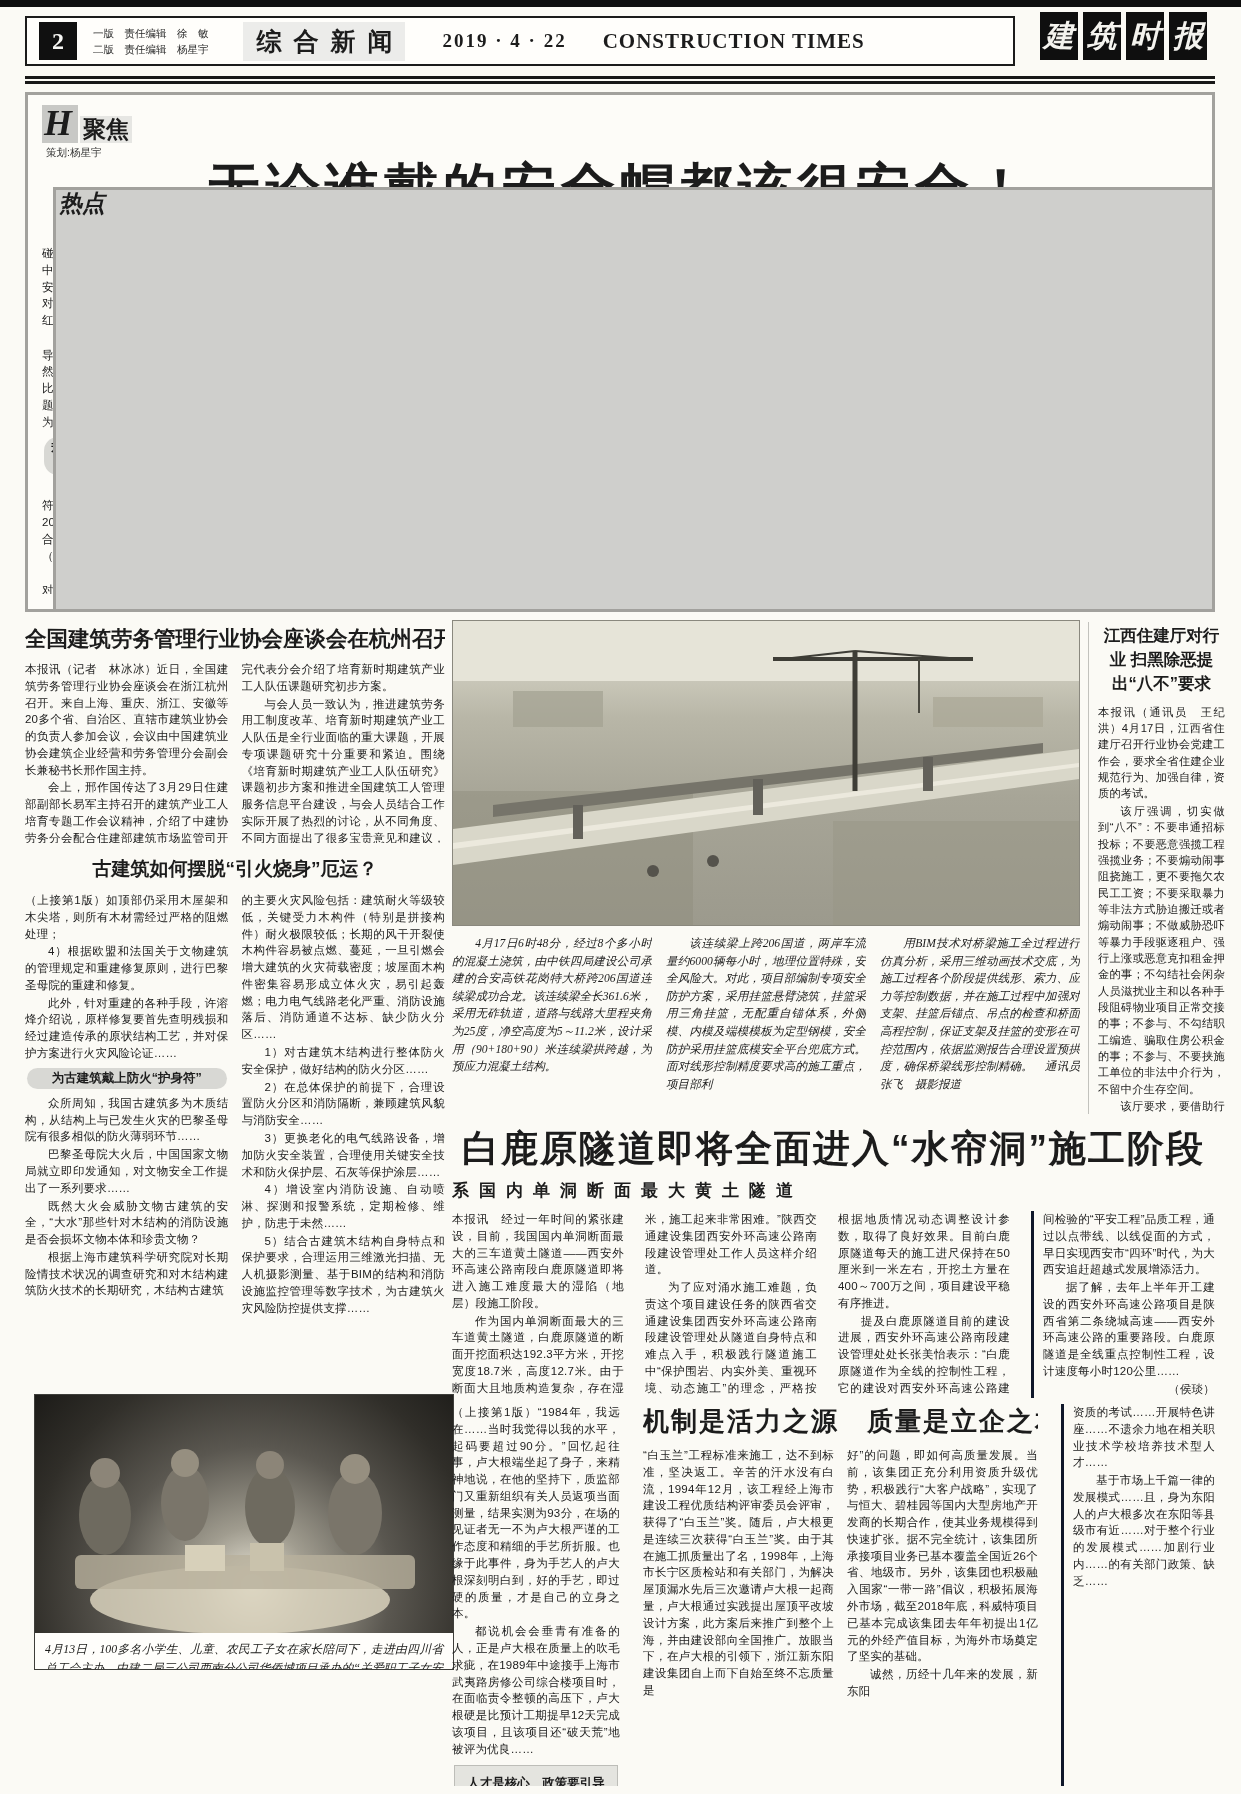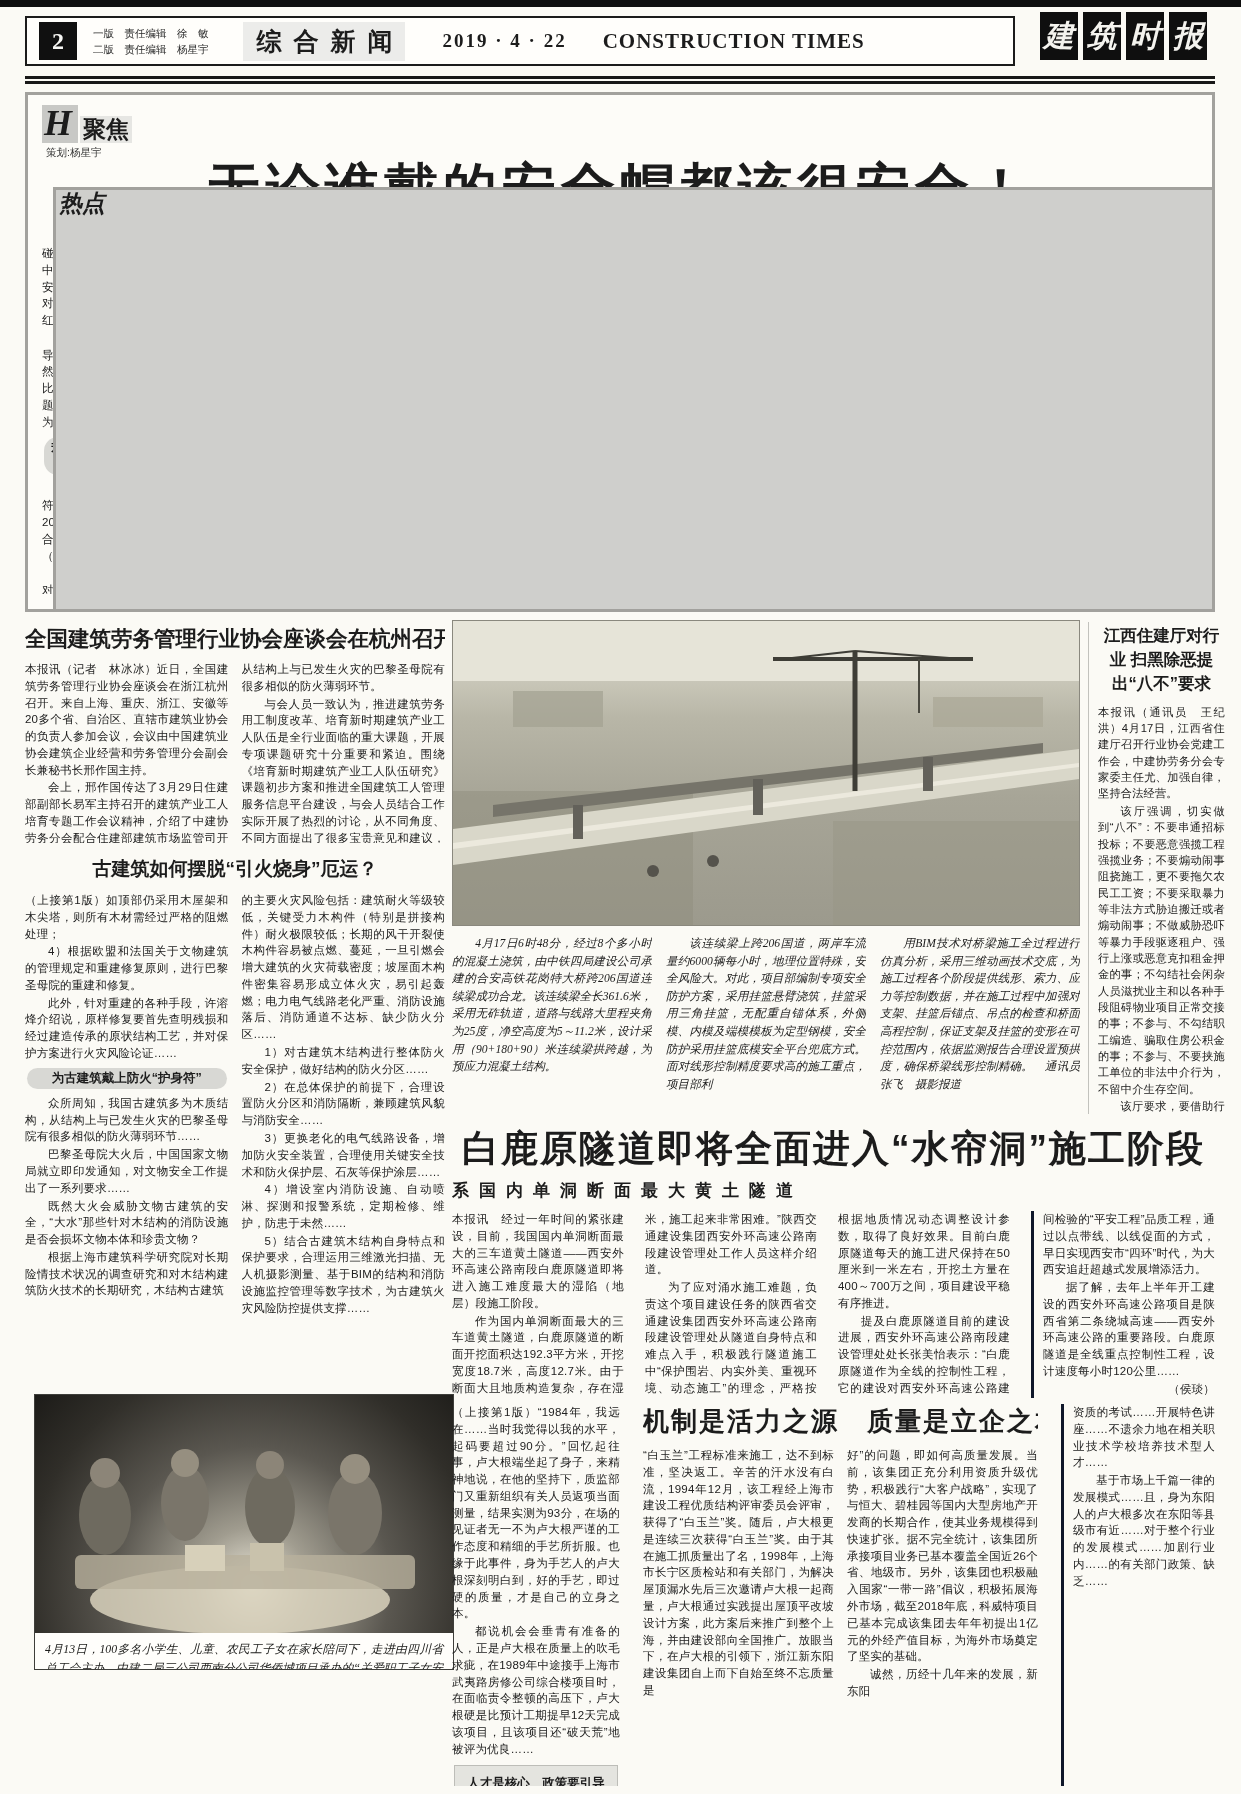--- a/index.html
+++ b/index.html
@@ -166,21 +166,21 @@
   </section>
 
   <section class="laowu">
     <h2>全国建筑劳务管理行业协会座谈会在杭州召开</h2>
     <div class="cols2">
       <div>
           <p class="para lead">本报讯（记者　林冰冰）近日，全国建筑劳务管理行业协会座谈会在浙江杭州召开。来自上海、重庆、浙江、安徽等20多个省、自治区、直辖市建筑业协会的负责人参加会议，会议由中国建筑业协会建筑企业经营和劳务管理分会副会长兼秘书长邢作国主持。</p>
           <p class="para">会上，邢作国传达了3月29日住建部副部长易军主持召开的建筑产业工人培育专题工作会议精神，介绍了中建协劳务分会配合住建部建筑市场监管司开展的全国建筑工人管理服务信息平台的建设和管理工作的情况。中建协劳务分会专家委主任尤</p>
         </div>
       <div>
-          <p class="para lead">从结构上与已发生火灾的巴黎圣母院有很多相似的防火薄弱环节。</p>
+          <p class="para lead">完代表分会介绍了培育新时期建筑产业工人队伍课题研究初步方案。</p>
           <p class="para">与会人员一致认为，推进建筑劳务用工制度改革、培育新时期建筑产业工人队伍是全行业面临的重大课题，开展专项课题研究十分重要和紧迫。围绕《培育新时期建筑产业工人队伍研究》课题初步方案和推进全国建筑工人管理服务信息平台建设，与会人员结合工作实际开展了热烈的讨论，从不同角度、不同方面提出了很多宝贵意见和建议，纷纷表示要积极参与课题研究，为培育建筑产业工人队伍、为建筑业的可持续发展助力。</p>
         </div>
     </div>
   </section>
 
   <section class="gujian">
     <h2>古建筑如何摆脱“引火烧身”厄运？</h2>
     <div class="cols2">
       <div>
           <p class="para lead">（上接第1版）如顶部仍采用木屋架和木尖塔，则所有木材需经过严格的阻燃处理；</p>
@@ -252,21 +252,21 @@
     <figcaption class="pm-caps">
       <div>4月17日6时48分，经过8个多小时的混凝土浇筑，由中铁四局建设公司承建的合安高铁花岗特大桥跨206国道连续梁成功合龙。该连续梁全长361.6米，采用无砟轨道，道路与线路大里程夹角为25度，净空高度为5～11.2米，设计采用（90+180+90）米连续梁拱跨越，为预应力混凝土结构。</div>
       <div>该连续梁上跨206国道，两岸车流量约6000辆每小时，地理位置特殊，安全风险大。对此，项目部编制专项安全防护方案，采用挂篮悬臂浇筑，挂篮采用三角挂篮，无配重自锚体系，外侧模、内模及端模模板为定型钢模，安全防护采用挂篮底模安全平台兜底方式。面对线形控制精度要求高的施工重点，项目部利</div>
       <div>用BIM技术对桥梁施工全过程进行仿真分析，采用三维动画技术交底，为施工过程各个阶段提供线形、索力、应力等控制数据，并在施工过程中加强对支架、挂篮后锚点、吊点的检查和桥面高程控制，保证支架及挂篮的变形在可控范围内，依据监测报告合理设置预拱度，确保桥梁线形控制精确。　通讯员　张飞　摄影报道</div>
     </figcaption>
   </figure>
 
   <section class="jiangxi">
     <h2>江西住建厅对行业 扫黑除恶提出“八不”要求</h2>
     <div>
-        <p class="para lead">本报讯（通讯员　王纪洪）4月17日，江西省住建厅召开行业协会党建工作会，中建协劳务分会专家委主任尤、加强自律，坚持合法经营。</p>
+        <p class="para lead">本报讯（通讯员　王纪洪）4月17日，江西省住建厅召开行业协会党建工作会，要求全省住建企业规范行为、加强自律，资质的考试。</p>
         <p class="para">该厅强调，切实做到“八不”：不要串通招标投标；不要恶意强揽工程强揽业务；不要煽动闹事阻挠施工，更不要拖欠农民工工资；不要采取暴力等非法方式胁迫搬迁或者煽动闹事；不做威胁恐吓等暴力手段驱逐租户、强行上涨或恶意克扣租金押金的事；不勾结社会闲杂人员滋扰业主和以各种手段阻碍物业项目正常交接的事；不参与、不勾结职工编造、骗取住房公积金的事；不参与、不要挟施工单位的非法中介行为，不留中介生存空间。</p>
         <p class="para">该厅要求，要借助行业开展扫黑除恶专项斗争的强大声势，加强学习、号召发动、广而告之、主动配合有关部门工作。特别是针对建筑工地务工人员，针对扫黑除恶专项斗争重点打击的内容，要做到人人听得到、看到、了解到，发现问题及时向当地住建部门和省住建厅举报。</p>
       </div>
   </section>
 
   <section class="bailu">
     <h2>白鹿原隧道即将全面进入“水帘洞”施工阶段</h2>
     <div class="sub">系国内单洞断面最大黄土隧道</div>
     <div class="bcols">
       <div>

